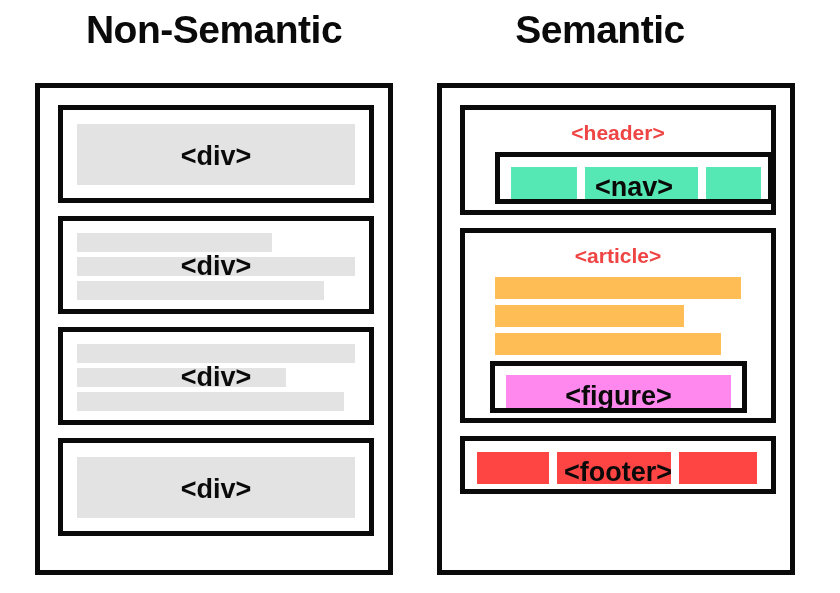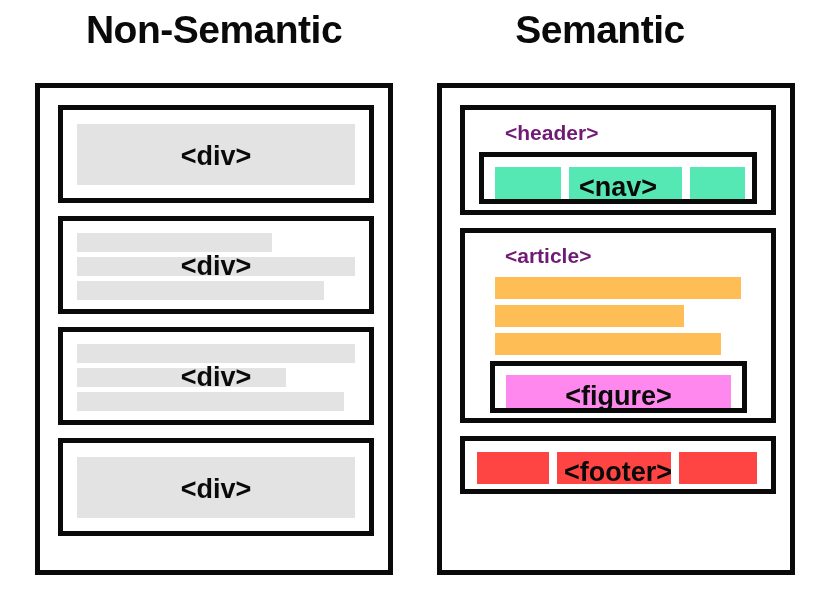--- a/index.html
+++ b/index.html
@@ -56,27 +56,27 @@
     position: absolute;
     box-sizing: border-box;
     border: 5px solid #0a0a0a;
     background: #ffffff;
   }
 
   .section-label {
     position: absolute;
     left: 0;
     width: 100%;
+    text-align: center;
     font-size: 21px;
     font-weight: bold;
-    color: #701a75;
+    color: #ef4444;
     white-space: nowrap;
     z-index: 3;
     pointer-events: none;
-    padding-left: 40px;
   }
 
   .bar {
     position: absolute;
     box-sizing: border-box;
   }
 
   .bar-label {
     position: absolute;
     left: 0;
@@ -138,21 +138,21 @@
 
   <div class="col-right">
 
     <div class="col-title">Semantic</div>
 
     <div class="page-box">
 
       <div class="section" style="left:18px; top:17px; width:316px; height:110px;">
         <div class="section-label" style="top:11px;">&lt;header&gt;</div>
 
-        <div class="row-box" style="left:14px; top:42px; width:278px; height:52px;">
+        <div class="row-box" style="left:30px; top:42px; width:278px; height:52px;">
           <div class="bar" style="left:11px; top:10px; width:66px; height:32px; background:#55e8b4;"></div>
           <div class="bar" style="left:85px; top:10px; width:113px; height:32px; background:#55e8b4;"></div>
           <div class="bar" style="left:206px; top:10px; width:55px; height:32px; background:#55e8b4;"></div>
           <div class="bar-label" style="top:17px;">&lt;nav&gt;</div>
         </div>
       </div>
 
       <div class="section" style="left:18px; top:140px; width:316px; height:195px;">
         <div class="section-label" style="top:11px;">&lt;article&gt;</div>
 

